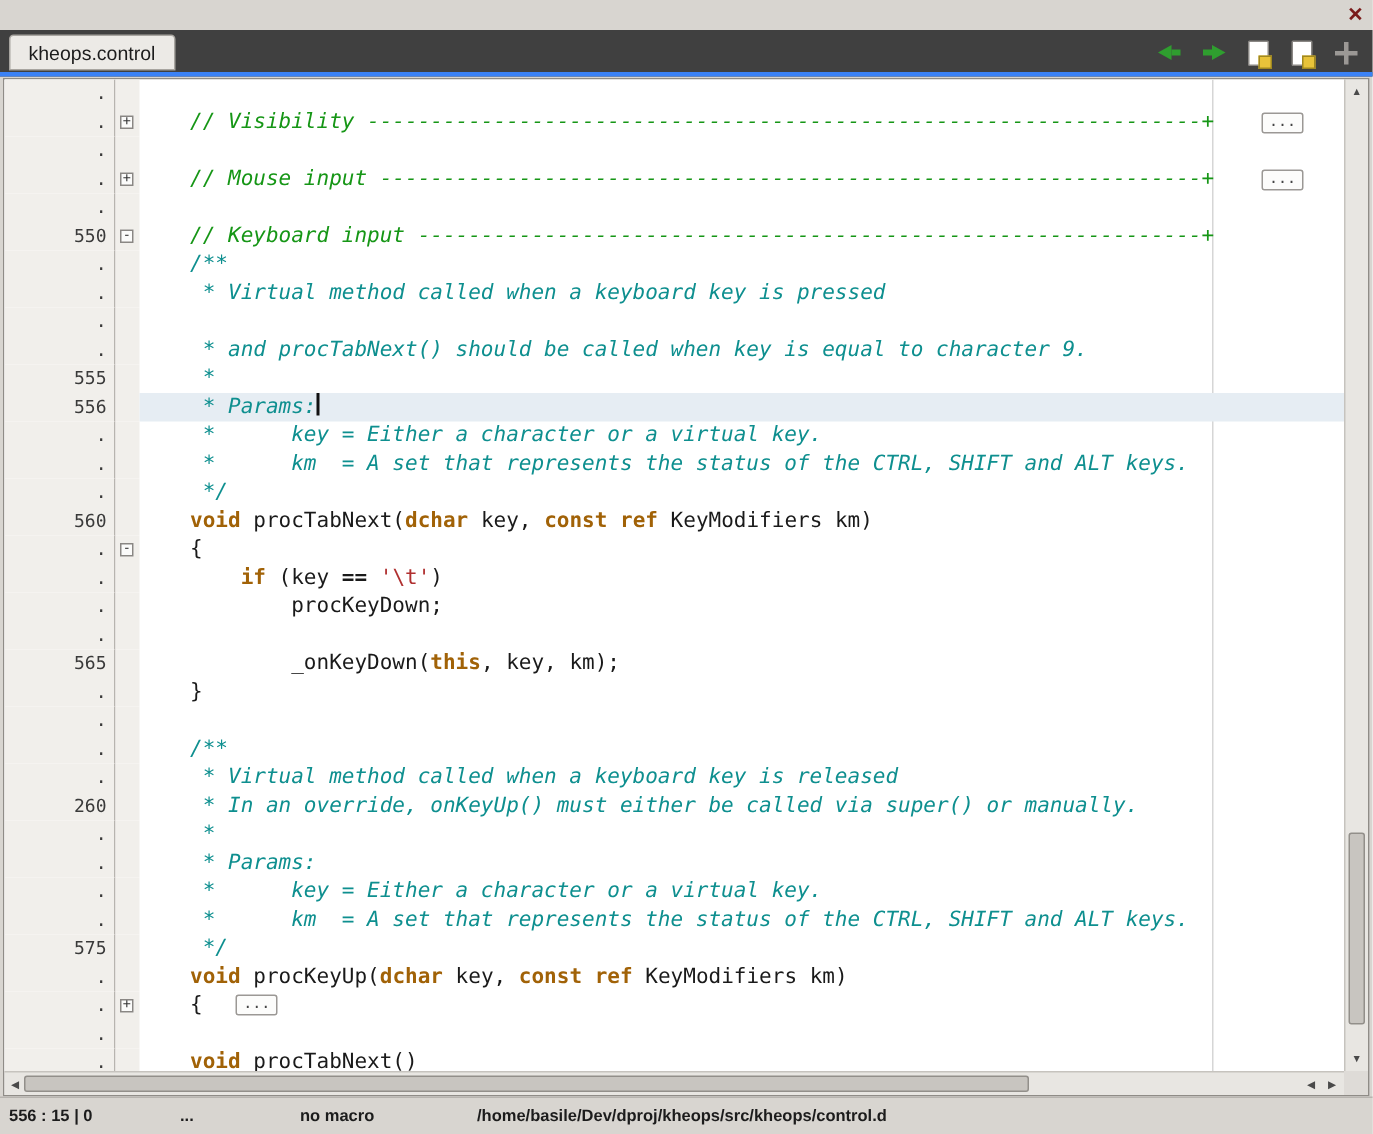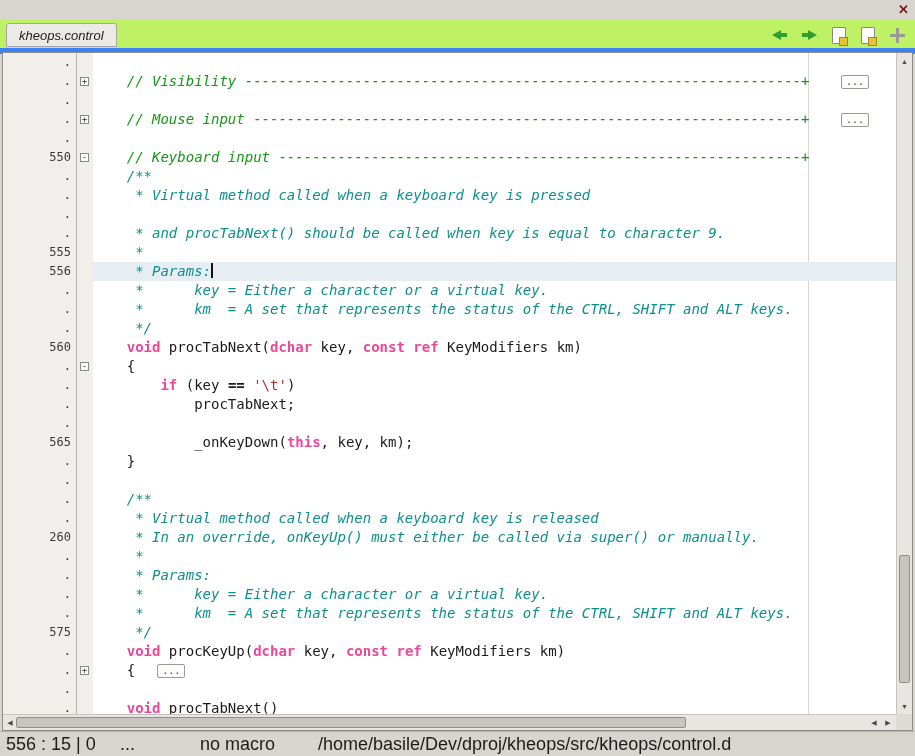--- a/index.html
+++ b/index.html
@@ -6,22 +6,22 @@
   body{width:915px;height:756px;overflow:hidden;background:#d8d5d0;position:relative;
        font-family:"Liberation Sans",sans-serif;-webkit-font-smoothing:antialiased;}
 
   
   .titlebar{position:absolute;top:0;left:0;right:0;height:20px;background:#d8d5d0;}
   .title{position:absolute;left:0;right:0;top:0;text-align:center;font-size:13px;font-weight:bold;
          color:#1c1c1c;line-height:20px;margin-top:17px;}
   .close{position:absolute;right:6px;top:0;line-height:20px;font-size:13px;font-weight:bold;color:#7a1a1a;}
 
   
-  .tabbar{position:absolute;top:20px;left:0;right:0;height:28px;background:#bef264;
-          border-bottom:6px solid #3b82f6;font-style:italic;}
+  .tabbar{position:absolute;top:20px;left:0;right:0;height:28px;background:#404040;
+          border-bottom:3px solid #3b82f6;}
   .tab{position:absolute;left:6px;top:3px;height:24px;background:#eceae6;border:1px solid #a8a5a0;
        border-radius:3px 3px 0 0;padding:0 12px;line-height:24px;font-size:13px;color:#1c1c1c;box-sizing:border-box;}
   .tb{position:absolute;top:5px;right:10px;display:flex;gap:15px;align-items:center;height:20px;}
   .nav-arrow{display:flex;align-items:center;}
   .tri-l{width:0;height:0;border-top:5px solid transparent;border-bottom:5px solid transparent;border-right:9px solid #2f9e2f;}
   .tri-r{width:0;height:0;border-top:5px solid transparent;border-bottom:5px solid transparent;border-left:9px solid #2f9e2f;}
   .tail{width:6px;height:4px;background:#2f9e2f;}
   .doc-icon{width:12px;height:15px;background:#fff;border:1px solid #8a8784;position:relative;border-radius:1px;}
   .doc-badge{position:absolute;right:-3px;bottom:-3px;width:7px;height:7px;background:#e8c33a;border:1px solid #a08820;}
   .cross-icon{position:relative;width:15px;height:15px;}
@@ -37,21 +37,21 @@
   .g-num{width:74px;background:#f1efeb;border-right:1px solid #b7b4af;text-align:right;padding-right:5px;
          font-size:12px;color:#3a3a3a;flex:none;box-sizing:border-box;}
   .g-fold{width:16px;background:#f1efeb;flex:none;position:relative;}
   .fold-box{position:absolute;left:3px;top:5px;width:9px;height:9px;border:1px solid #8a8784;background:#fbfbfa;
             font-size:9px;line-height:7px;text-align:center;color:#333;box-sizing:border-box;
             font-family:"DejaVu Sans Mono",monospace;}
   .code-line{flex:1;position:relative;color:#1a1a1a;padding-left:0;}
   .row.current .code-line{background:#e6edf3;}
   .cmt{color:#169616;font-style:italic;}
   .doc{color:#0e8f8f;font-style:italic;}
-  .kw{color:#ec4899;font-weight:bold;}
+  .kw{color:#a16207;font-weight:bold;}
   .str{color:#b03030;}
   .op{font-weight:bold;}
   .caret{display:inline-block;width:2px;height:15px;background:#111;vertical-align:middle;margin-top:-3px;}
   .ellipsis{display:inline-block;border:1px solid #9b9895;border-radius:2px;background:#fcfcfb;color:#444;
             font-size:10px;line-height:11px;padding:0 4px;height:12px;vertical-align:middle;
             font-family:"DejaVu Sans Mono",monospace;}
   .ellipsis.right{position:absolute;left:748px;top:3px;}
   .ellipsis.inline{margin-left:22px;}
 
   
@@ -62,21 +62,21 @@
   .vthumb{position:absolute;left:2px;right:2px;top:76%;height:19%;background:#c8c5c0;border:1px solid #928f8a;border-radius:2px;}
   .hbar{position:absolute;left:0;right:16px;bottom:0;height:16px;background:#e8e6e2;border-top:1px solid #c6c3be;box-sizing:border-box;}
   .hbar .sbtn{position:absolute;top:0;bottom:0;width:14px;display:flex;align-items:center;justify-content:center;
               font-size:7px;color:#4a4a4a;}
   .sbtn.hleft{left:0;} .sbtn.hleft2{right:15px;} .sbtn.hright{right:1px;}
   .hthumb{position:absolute;left:13px;top:2px;bottom:2px;width:668px;background:#c8c5c0;border:1px solid #928f8a;border-radius:2px;}
   .corner{position:absolute;right:0;bottom:0;width:16px;height:16px;background:#dedbd7;}
 
   
   .statusbar{position:absolute;left:0;right:0;bottom:0;height:25px;background:#d8d5d0;border-top:1px solid #b7b4af;
-             font-size:18px;color:#1c1c1c;box-sizing:border-box;}
+             font-size:11px;color:#1c1c1c;box-sizing:border-box;font-weight:bold;}
   .sb-item{position:absolute;top:0;line-height:24px;white-space:pre;}
   .sb-caret{left:6px;} .sb-dots{left:120px;} .sb-macro{left:200px;} .sb-path{left:318px;}
 </style>
 </head>
 <body>
 
 <div class="titlebar">
   <span class="title">Source editor</span>
   <span class="close">✕</span>
 </div>
@@ -122,21 +122,21 @@
         <div class="row"><div class="g-num">.</div><div class="g-fold"></div></div>
         <div class="row"><div class="g-num">.</div><div class="g-fold"></div><div class="code-line"><span class="doc">     * and procTabNext() should be called when key is equal to character 9.</span></div></div>
         <div class="row"><div class="g-num">555</div><div class="g-fold"></div><div class="code-line"><span class="doc">     *</span></div></div>
         <div class="row current"><div class="g-num">556</div><div class="g-fold"></div><div class="code-line"><span class="doc">     * Params:</span><span class="caret"></span></div></div>
         <div class="row"><div class="g-num">.</div><div class="g-fold"></div><div class="code-line"><span class="doc">     *      key = Either a character or a virtual key.</span></div></div>
         <div class="row"><div class="g-num">.</div><div class="g-fold"></div><div class="code-line"><span class="doc">     *      km  = A set that represents the status of the CTRL, SHIFT and ALT keys.</span></div></div>
         <div class="row"><div class="g-num">.</div><div class="g-fold"></div><div class="code-line"><span class="doc">     */</span></div></div>
         <div class="row"><div class="g-num">560</div><div class="g-fold"></div><div class="code-line"><span>    </span><span class="kw">void</span><span> procTabNext(</span><span class="kw">dchar</span><span> key, </span><span class="kw">const</span><span> </span><span class="kw">ref</span><span> KeyModifiers km)</span></div></div>
         <div class="row"><div class="g-num">.</div><div class="g-fold"><span class="fold-box">-</span></div><div class="code-line"><span>    {</span></div></div>
         <div class="row"><div class="g-num">.</div><div class="g-fold"></div><div class="code-line"><span>        </span><span class="kw">if</span><span> (key </span><span class="op">==</span><span> </span><span class="str">'\t'</span><span>)</span></div></div>
-        <div class="row"><div class="g-num">.</div><div class="g-fold"></div><div class="code-line"><span>            procTabNext;</span></div></div>
+        <div class="row"><div class="g-num">.</div><div class="g-fold"></div><div class="code-line"><span>            procKeyDown;</span></div></div>
         <div class="row"><div class="g-num">.</div><div class="g-fold"></div></div>
         <div class="row"><div class="g-num">565</div><div class="g-fold"></div><div class="code-line"><span>            _onKeyDown(</span><span class="kw">this</span><span>, key, km);</span></div></div>
         <div class="row"><div class="g-num">.</div><div class="g-fold"></div><div class="code-line"><span>    }</span></div></div>
         <div class="row"><div class="g-num">.</div><div class="g-fold"></div><div class="code-line"></div></div>
         <div class="row"><div class="g-num">.</div><div class="g-fold"></div><div class="code-line"><span class="doc">    /**</span></div></div>
         <div class="row"><div class="g-num">.</div><div class="g-fold"></div><div class="code-line"><span class="doc">     * Virtual method called when a keyboard key is released</span></div></div>
         <div class="row"><div class="g-num">260</div><div class="g-fold"></div><div class="code-line"><span class="doc">     * In an override, onKeyUp() must either be called via super() or manually.</span></div></div>
         <div class="row"><div class="g-num">.</div><div class="g-fold"></div><div class="code-line"><span class="doc">     *</span></div></div>
         <div class="row"><div class="g-num">.</div><div class="g-fold"></div><div class="code-line"><span class="doc">     * Params:</span></div></div>
         <div class="row"><div class="g-num">.</div><div class="g-fold"></div><div class="code-line"><span class="doc">     *      key = Either a character or a virtual key.</span></div></div>

